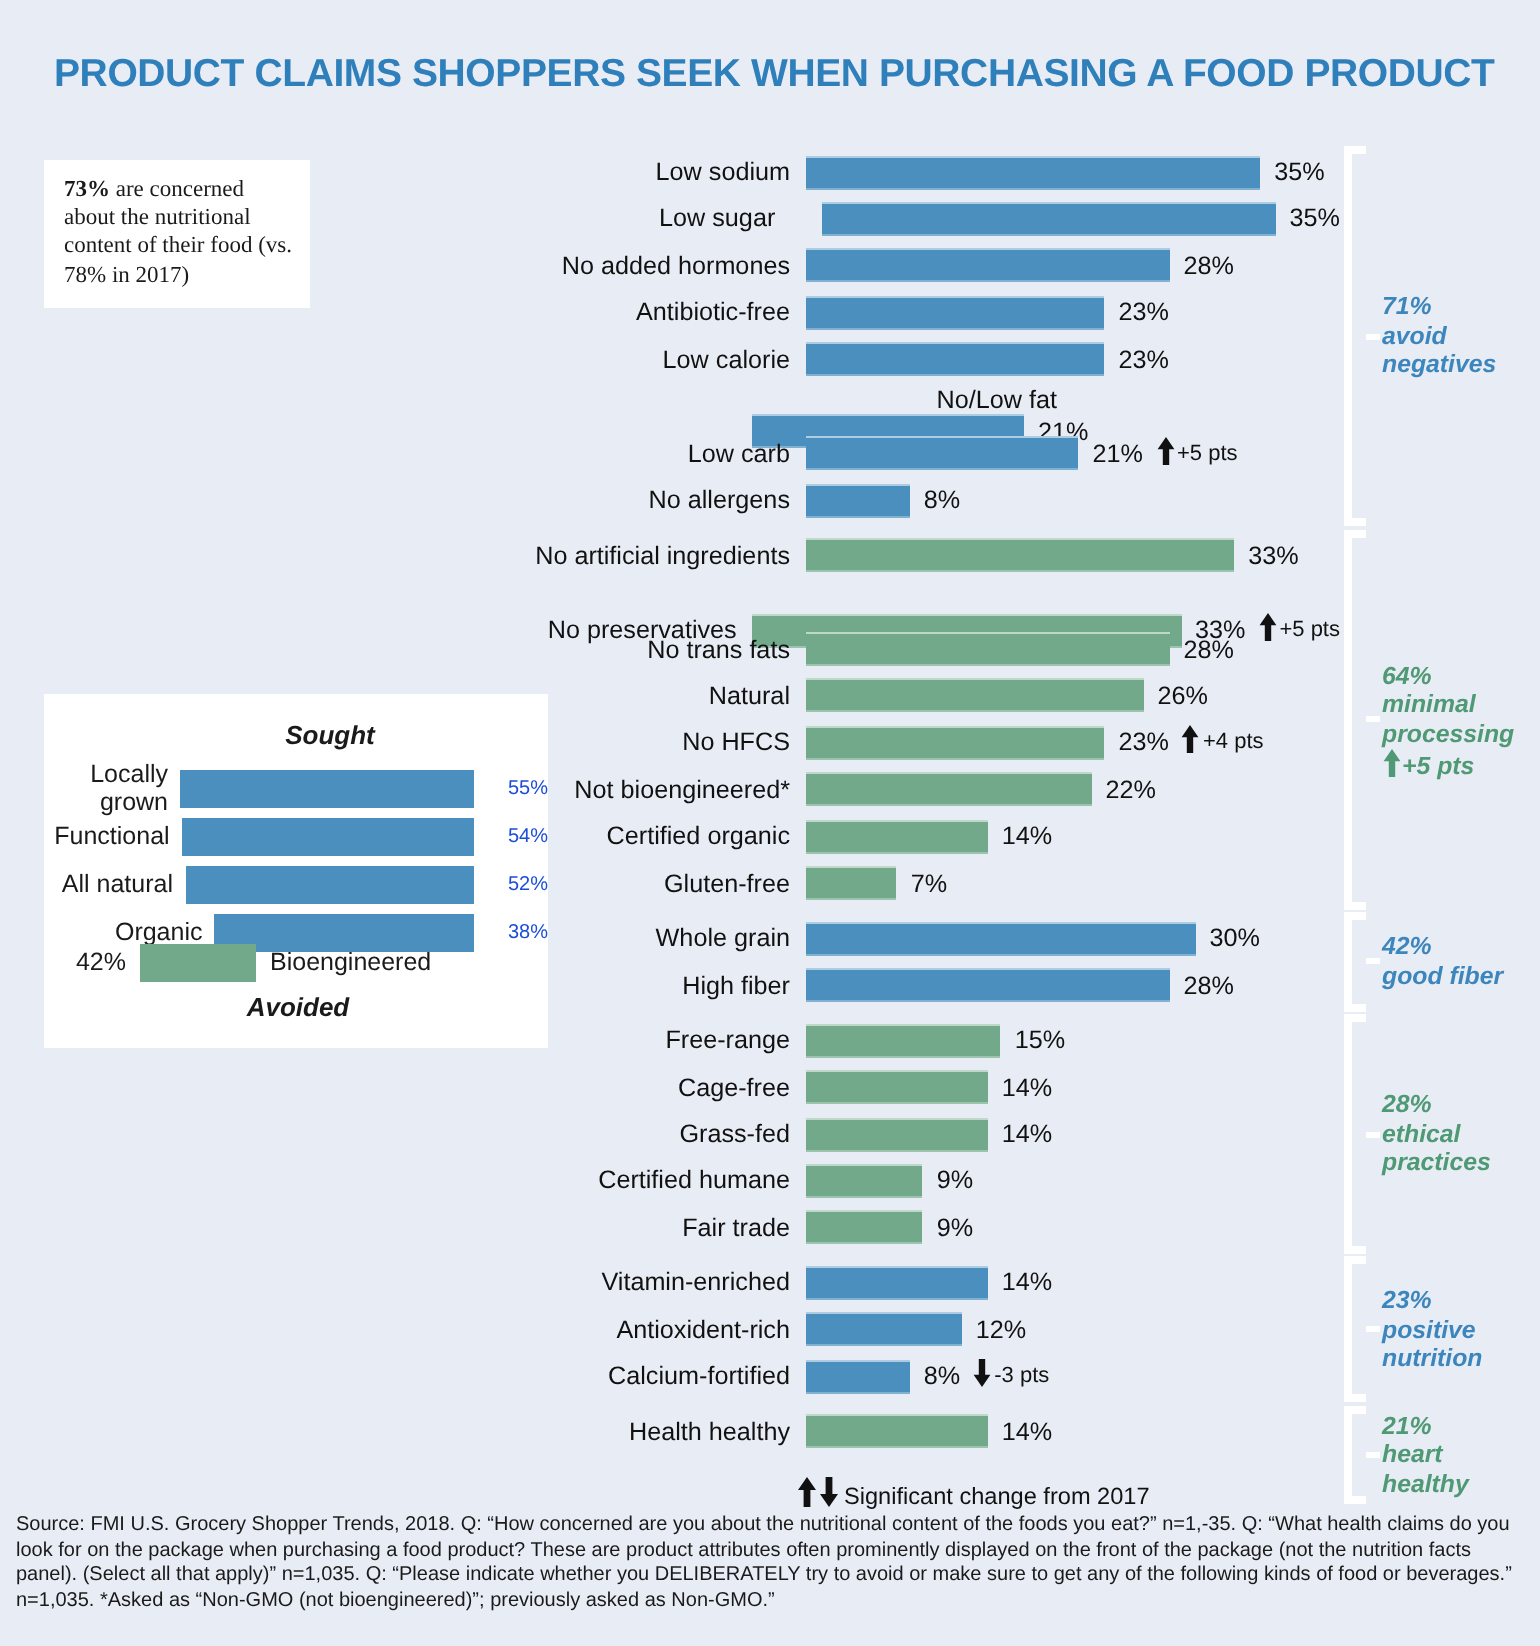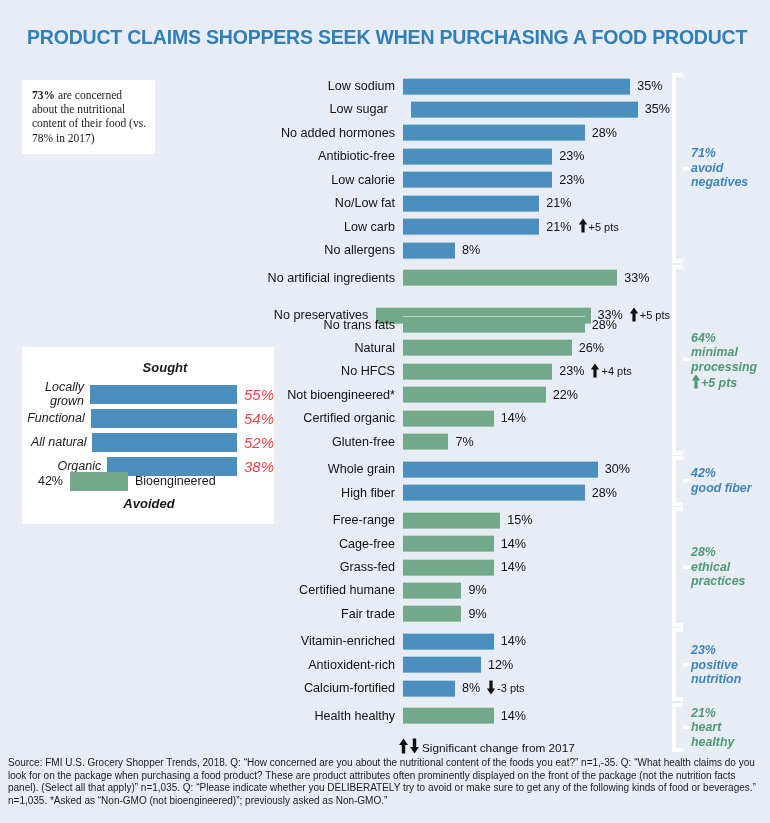--- a/index.html
+++ b/index.html
@@ -56,29 +56,29 @@
     font-style: italic;
     font-weight: bold;
     color: #1a1a1a;
   }
   #legend-sought-title  { top: 13px; padding-left: 34px; }
   #legend-avoided-title { top: 149px; padding-left: 2px; }
 
   .lg-row {
     position: absolute;
     left: 0; width: 252px; height: 24px;
-    display: flex; align-items: center; font-style: italic;
+    display: flex; align-items: center;
   }
   .lg-label {
     width: 100px; text-align: right;
     font-size: 12.5px; color: #1a1a1a;
     padding-right: 6px;
   }
   .lg-bar { height: 19px; background: #4a8fbe; }
-  .lg-val { font-size: 15px; color: #ef4444; padding-left: 7px; }
+  .lg-val { font-size: 10px; color: #1d4ed8; padding-left: 17px; }
 
   #lg-avoided-row {
     position: absolute; left: 0; top: 122px;
     width: 252px; height: 24px;
     display: flex; align-items: center;
   }
   #lg-avoided-val {
     width: 48px; text-align: right;
     font-size: 12.5px; color: #1a1a1a; padding-right: 7px;
   }
@@ -258,21 +258,21 @@
           <div class="bar-val">23%</div>
         </div>
       </div>
       <div class="row" style="top: 169.8px;">
         <div class="row-label">Low calorie</div>
         <div class="bar-wrap">
           <div class="bar blue" style="width:149.27px"></div>
           <div class="bar-val">23%</div>
         </div>
       </div>
-      <div class="row" style="top: 193.25px;">
+      <div class="row" style="top: 193.25px; flex-direction: column;">
         <div class="row-label">No/Low fat</div>
         <div class="bar-wrap">
           <div class="bar blue" style="width:136.29px"></div>
           <div class="bar-val">21%</div>
         </div>
       </div>
       <div class="row" style="top: 216.7px;">
         <div class="row-label">Low carb</div>
         <div class="bar-wrap">
           <div class="bar blue" style="width:136.29px"></div>

